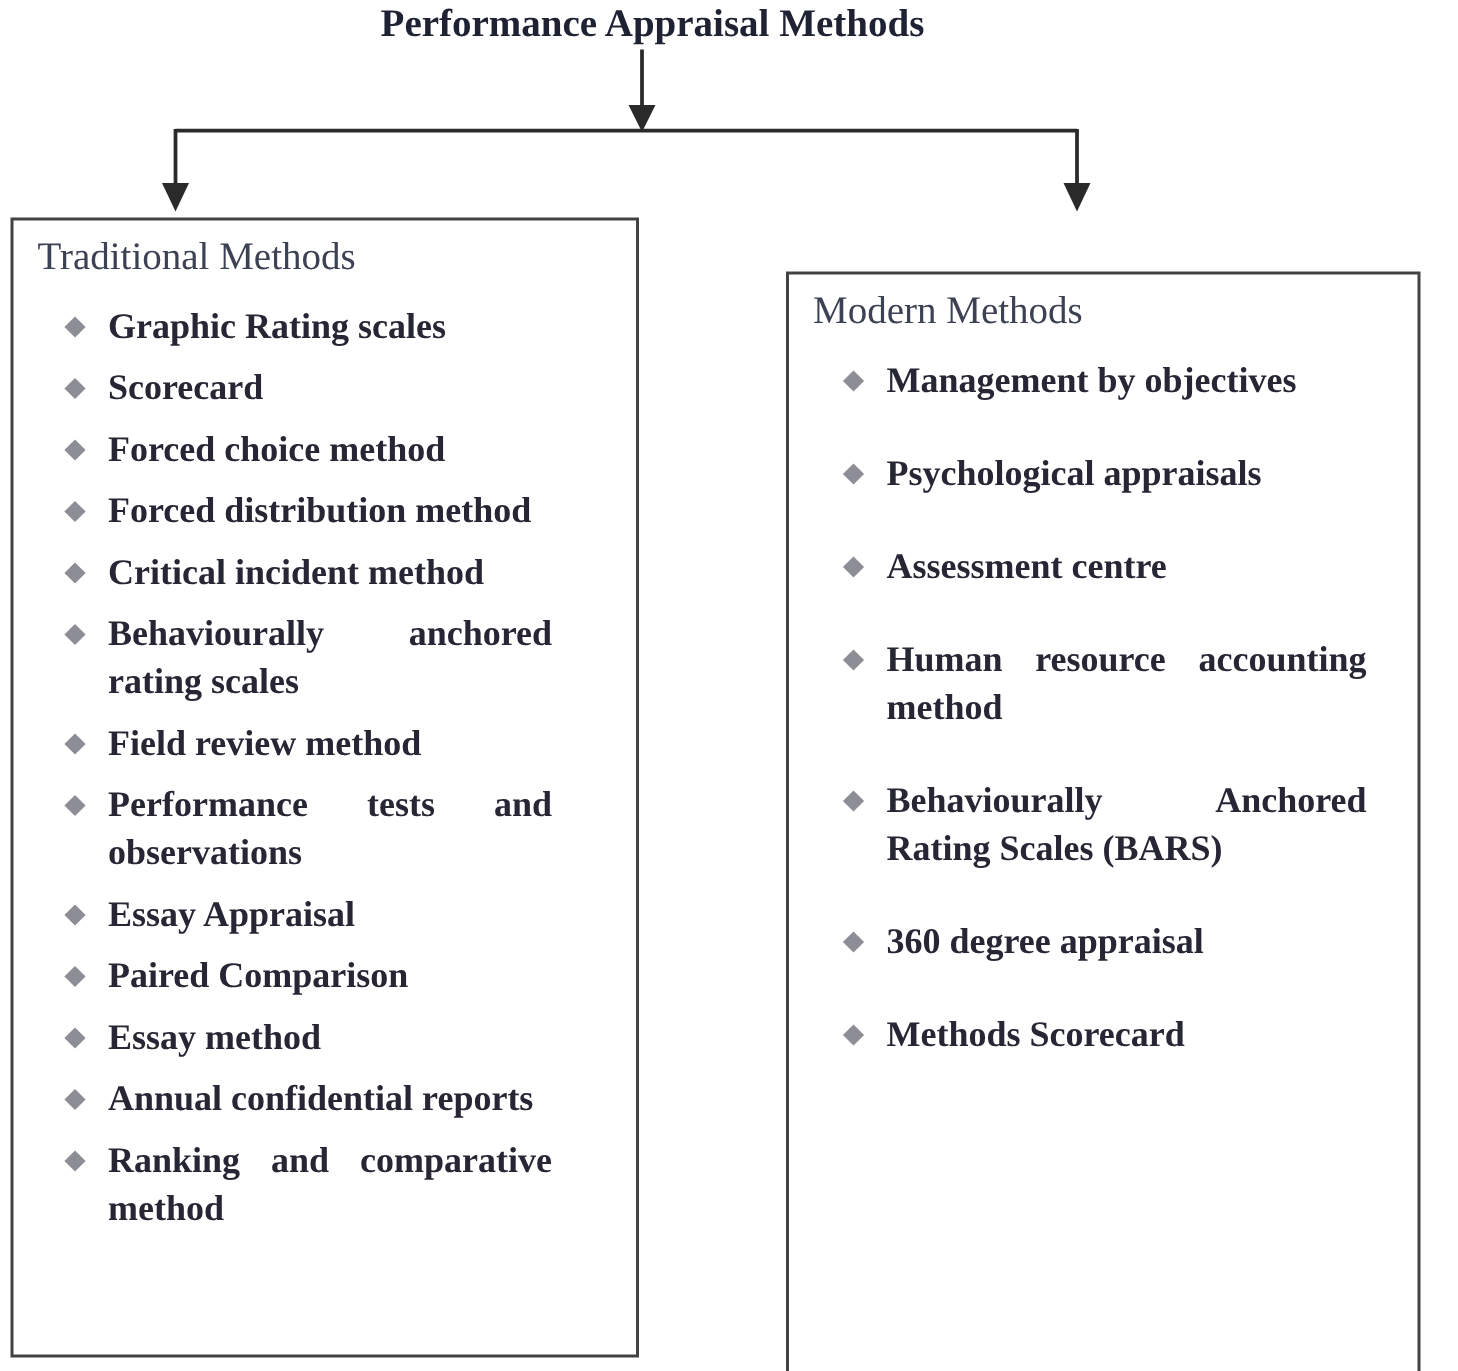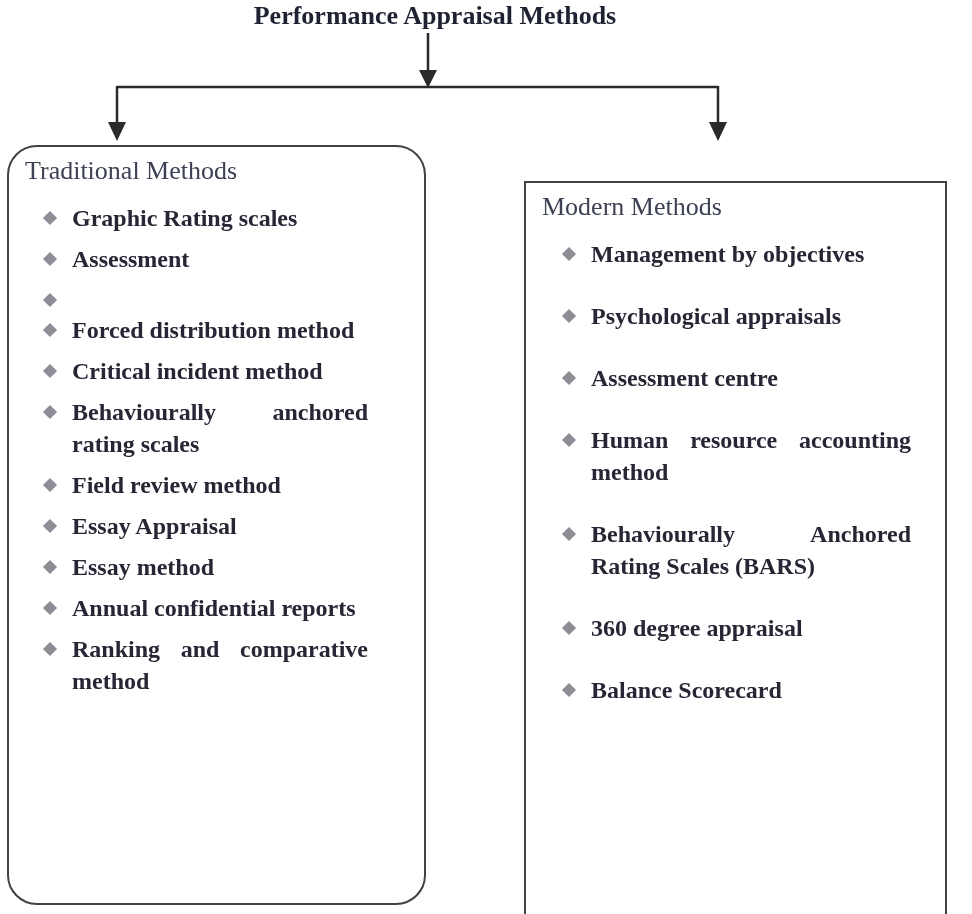--- a/index.html
+++ b/index.html
@@ -39,21 +39,21 @@
   .connector .ln { stroke: var(--line); stroke-width: 2.5; fill: none; }
   .connector .ah { fill: var(--line); stroke: none; }
   .box {
     position: absolute;
     top: 145px;
     height: 760px;
     border: 2px solid var(--border);
     box-sizing: border-box;
     background: var(--background);
   }
-  .box.left  { left: 7px;   width: 419px; border-radius: 30px; }
+  .box.left  { left: 7px;   width: 419px; }
   .box.right { left: 524px; width: 423px; margin-top: 36px; }
   .box-header {
     margin: 10px 0 0 16px;
     font-size: 26px;
     font-weight: normal;
     color: var(--header-text);
     line-height: 1.1;
   }
   ul.items { list-style: none; margin: 16px 0 0 0; padding: 0; }
   .left  ul.items { padding-left: 36px; }
@@ -102,25 +102,26 @@
     <h2 class="box-header">Traditional Methods</h2>
     <ul class="items">
 
         <li class="item">
           <span class="bullet"></span>
           <span class="item-text">Graphic Rating scales</span>
         </li>
 
         <li class="item">
           <span class="bullet"></span>
-          <span class="item-text">Assessment</span>
-        </li>
-
-        <li class="item">
-          <span class="bullet"></span>
+          <span class="item-text">Scorecard</span>
+        </li>
+
+        <li class="item">
+          <span class="bullet"></span>
+          <span class="item-text">Forced choice method</span>
         </li>
 
         <li class="item">
           <span class="bullet"></span>
           <span class="item-text">Forced distribution method</span>
         </li>
 
         <li class="item">
           <span class="bullet"></span>
           <span class="item-text">Critical incident method</span>
@@ -129,26 +130,34 @@
         <li class="item">
           <span class="bullet"></span>
           <span class="item-text">Behaviourally anchored rating scales</span>
         </li>
 
         <li class="item">
           <span class="bullet"></span>
           <span class="item-text">Field review method</span>
         </li>
 
+        <li class="item">
+          <span class="bullet"></span>
+          <span class="item-text">Performance tests and observations</span>
+        </li>
 
         <li class="item">
           <span class="bullet"></span>
           <span class="item-text">Essay Appraisal</span>
         </li>
 
+        <li class="item">
+          <span class="bullet"></span>
+          <span class="item-text">Paired Comparison</span>
+        </li>
 
         <li class="item">
           <span class="bullet"></span>
           <span class="item-text">Essay method</span>
         </li>
 
         <li class="item">
           <span class="bullet"></span>
           <span class="item-text">Annual confidential reports</span>
         </li>
@@ -189,18 +198,18 @@
           <span class="item-text">Behaviourally Anchored Rating Scales (BARS)</span>
         </li>
 
         <li class="item">
           <span class="bullet"></span>
           <span class="item-text">360 degree appraisal</span>
         </li>
 
         <li class="item">
           <span class="bullet"></span>
-          <span class="item-text">Balance Scorecard</span>
+          <span class="item-text">Methods Scorecard</span>
         </li>
       </ul>
   </section>
 
 </div>
 
 </body></html>

